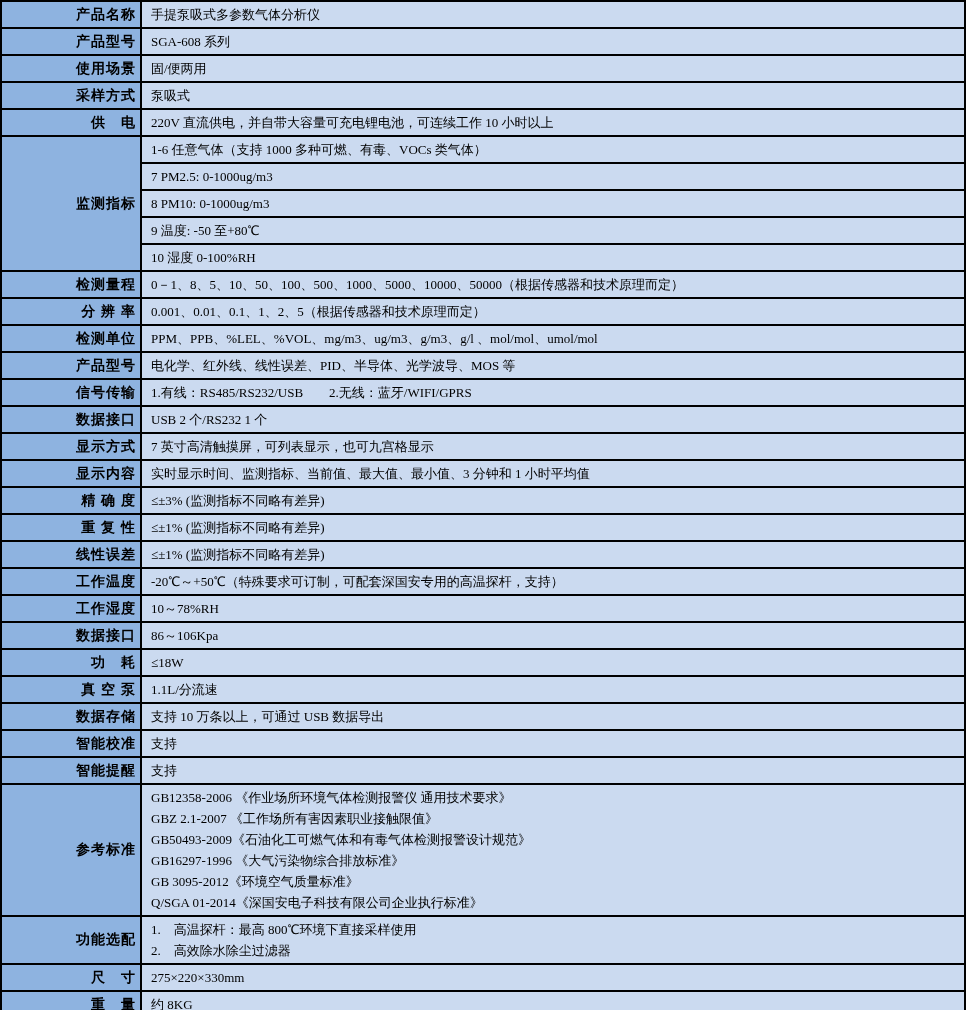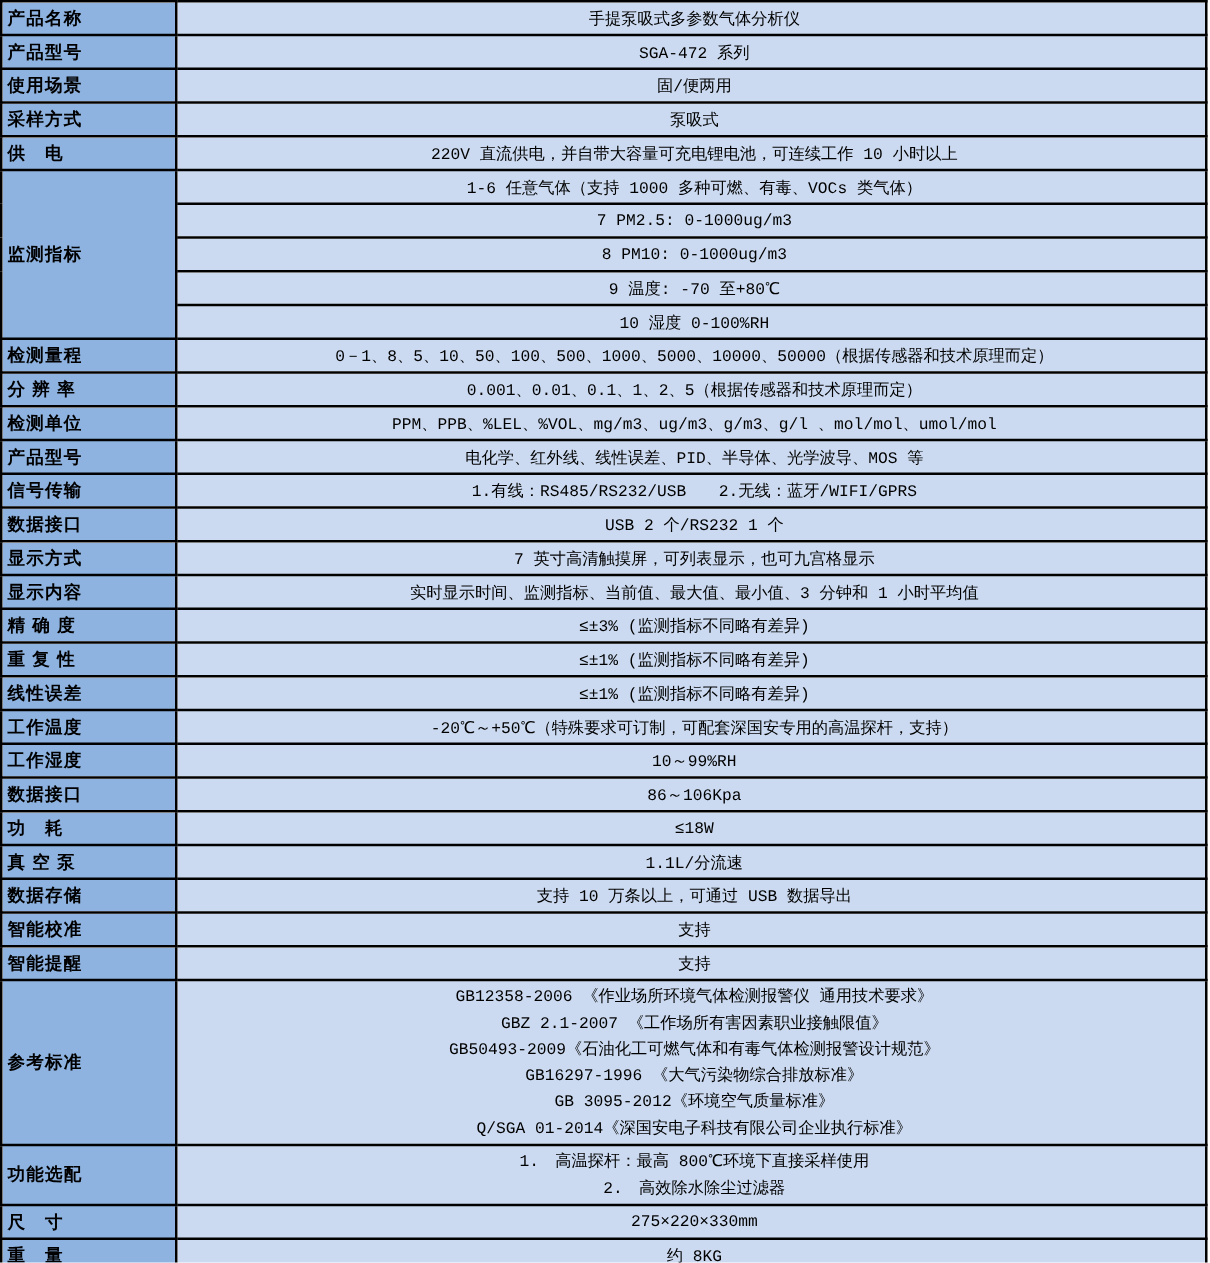--- a/index.html
+++ b/index.html
@@ -25,32 +25,32 @@
   table.spec col.c-label { width: 140px; }
   table.spec th, table.spec td {
     border: 2px solid var(--border-c);
     color: var(--text-c);
     overflow: hidden;
   }
   table.spec th {
     background: var(--label-bg);
     font-weight: bold;
     font-size: 14px;
-    text-align: left;
+    text-align: right;
     vertical-align: middle;
     padding: 0 4px;
     letter-spacing: 1px;
     white-space: pre-wrap;
     margin-top: 32px;
   }
   table.spec td {
     background: var(--value-bg);
-    font-family: Liberation Mono, monospace;
+    font-family: Liberation Serif, serif;
     font-size: 13px;
-    text-align: center;
+    text-align: left;
     vertical-align: middle;
     padding: 2px 4px 2px 9px;
     white-space: pre-wrap;
   }
   tr.row-std { height: 27px; }
   tr.row-ref { height: 127px; }
   tr.row-opt { height: 46px; border-radius: 24px; }
   td .cell-line {
     line-height: 21px;
   }
@@ -63,21 +63,21 @@
     <col class="c-label">
     <col class="c-value">
   </colgroup>
   <tbody id="spec-body">
       <tr class="row-std">
         <th>产品名称</th>
         <td>手提泵吸式多参数气体分析仪</td>
       </tr>
       <tr class="row-std">
         <th>产品型号</th>
-        <td>SGA-472 系列</td>
+        <td>SGA-608 系列</td>
       </tr>
       <tr class="row-std">
         <th>使用场景</th>
         <td>固/便两用</td>
       </tr>
       <tr class="row-std">
         <th>采样方式</th>
         <td>泵吸式</td>
       </tr>
       <tr class="row-std">
@@ -88,21 +88,21 @@
         <th rowspan="5">监测指标</th>
         <td>1-6 任意气体（支持 1000 多种可燃、有毒、VOCs 类气体）</td>
       </tr>
       <tr class="row-std">
         <td>7 PM2.5: 0-1000ug/m3</td>
       </tr>
       <tr class="row-std">
         <td>8 PM10: 0-1000ug/m3</td>
       </tr>
       <tr class="row-std">
-        <td>9 温度: -70 至+80℃</td>
+        <td>9 温度: -50 至+80℃</td>
       </tr>
       <tr class="row-std">
         <td>10 湿度 0-100%RH</td>
       </tr>
       <tr class="row-std">
         <th>检测量程</th>
         <td>0－1、8、5、10、50、100、500、1000、5000、10000、50000（根据传感器和技术原理而定）</td>
       </tr>
       <tr class="row-std">
         <th>分 辨 率</th>
@@ -143,21 +143,21 @@
       <tr class="row-std">
         <th>线性误差</th>
         <td>≤±1% (监测指标不同略有差异)</td>
       </tr>
       <tr class="row-std">
         <th>工作温度</th>
         <td>-20℃～+50℃（特殊要求可订制，可配套深国安专用的高温探杆，支持）</td>
       </tr>
       <tr class="row-std">
         <th>工作湿度</th>
-        <td>10～99%RH</td>
+        <td>10～78%RH</td>
       </tr>
       <tr class="row-std">
         <th>数据接口</th>
         <td>86～106Kpa</td>
       </tr>
       <tr class="row-std">
         <th>功　耗</th>
         <td>≤18W</td>
       </tr>
       <tr class="row-std">

